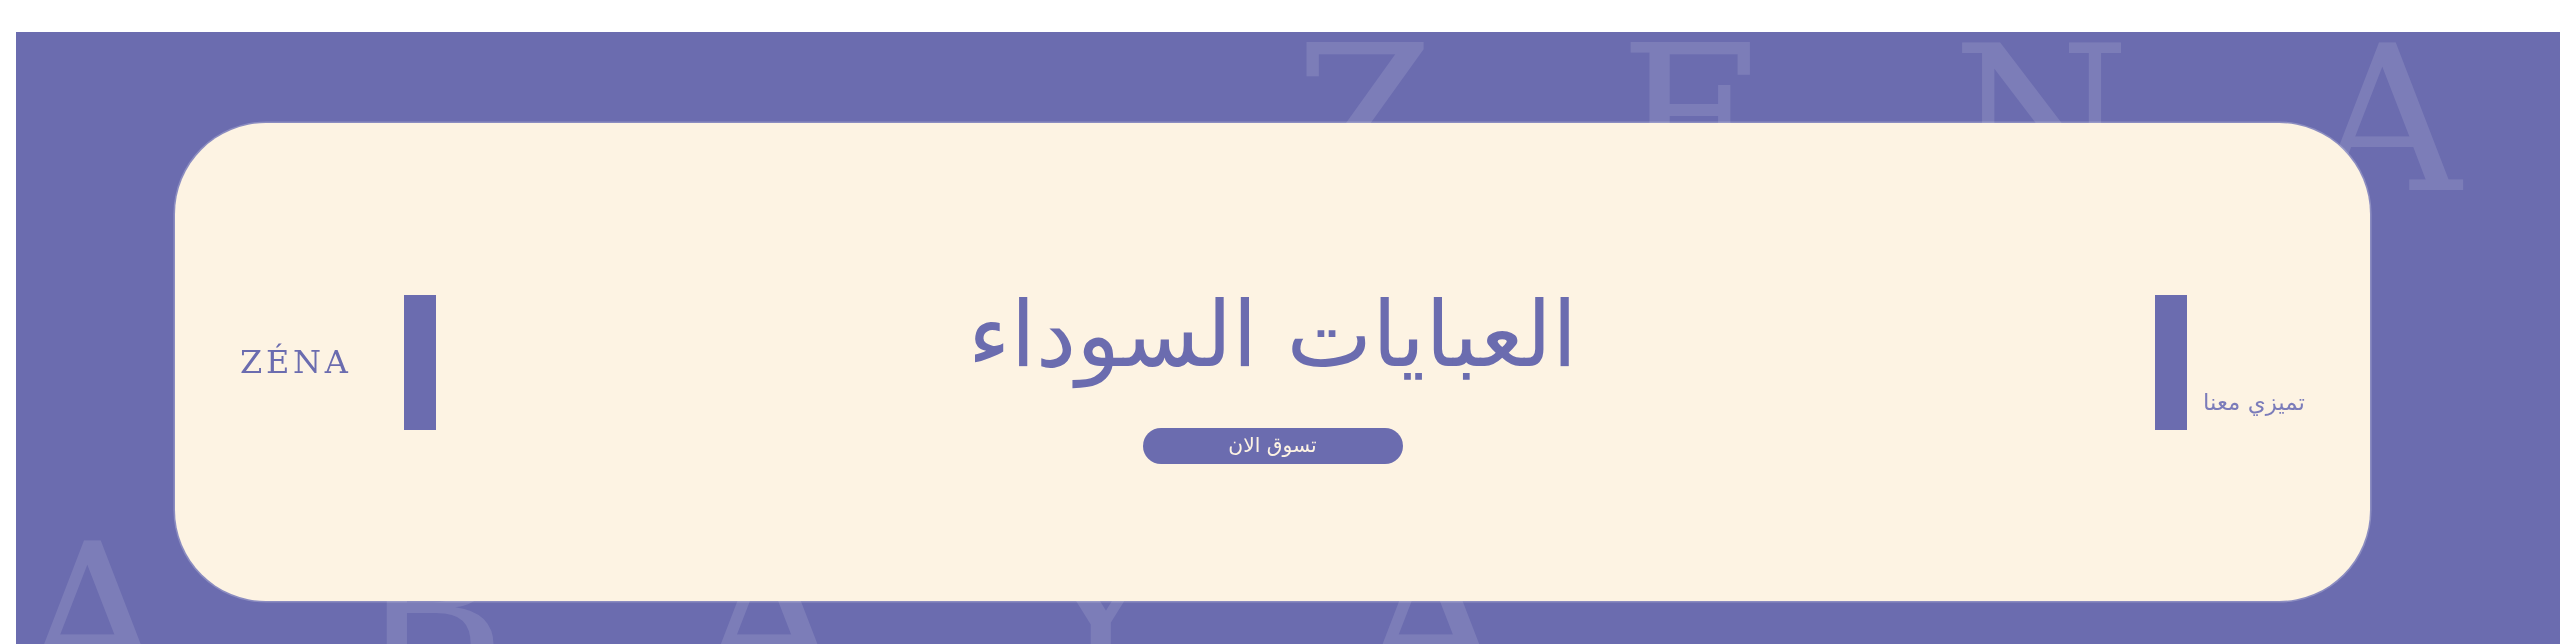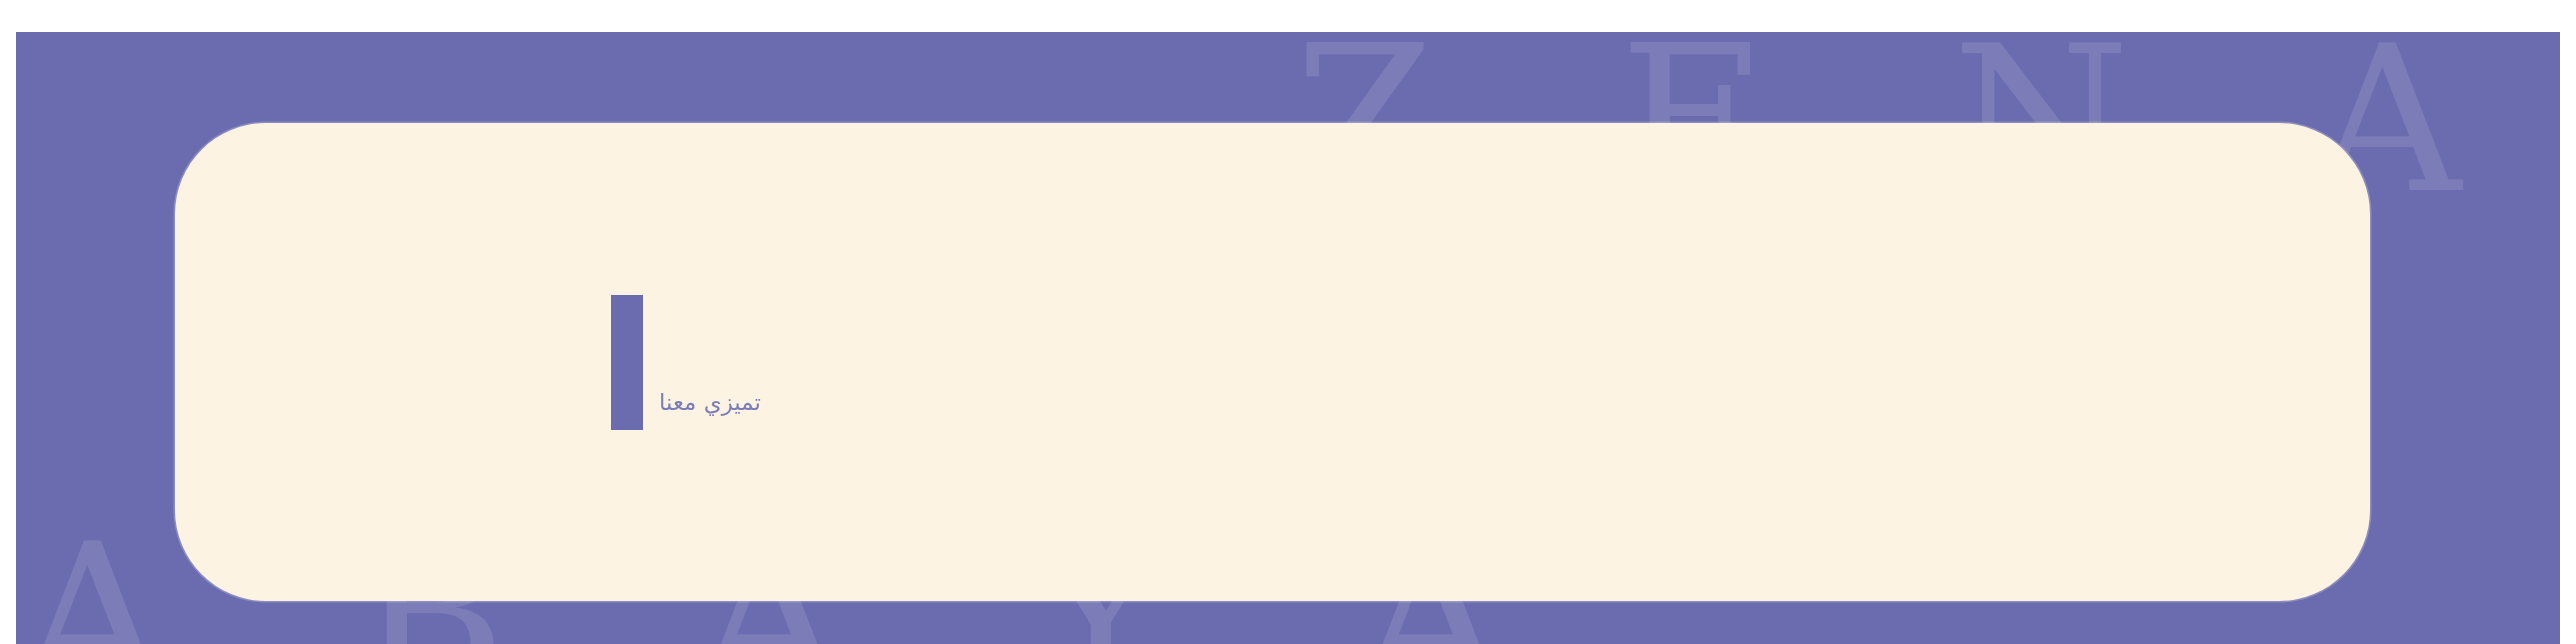--- a/index.html
+++ b/index.html
@@ -168,21 +168,29 @@
 
 <div id="banner">
 
   <div class="watermark" id="wm-zena">Z E N A</div>
 
   <div class="watermark" id="wm-abaya">A B A Y A</div>
 
   <div id="card">
     <div id="card-row">
 
+      <div id="brand-block">
+        <div id="brand-logo">ZÉNA</div>
+        <div class="divider"></div>
+      </div>
 
+      <div id="center-block">
+        <h1 id="headline">العبايات السوداء</h1>
+        <button id="cta-button">تسوق الان</button>
+      </div>
 
       <div id="tagline-block">
         <div class="divider"></div>
         <div id="tagline">تميزي معنا</div>
       </div>
 
     </div>
   </div>
 
 </div>

